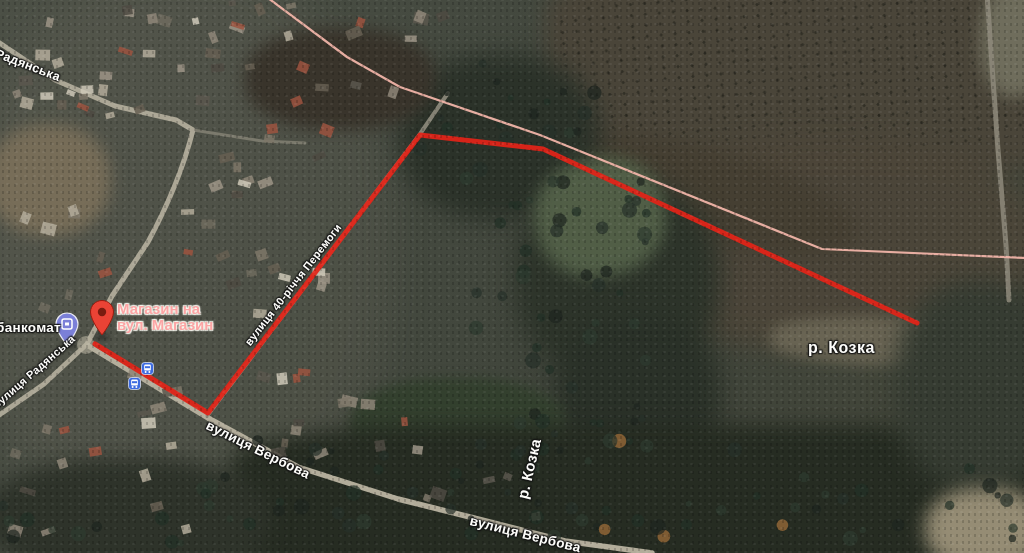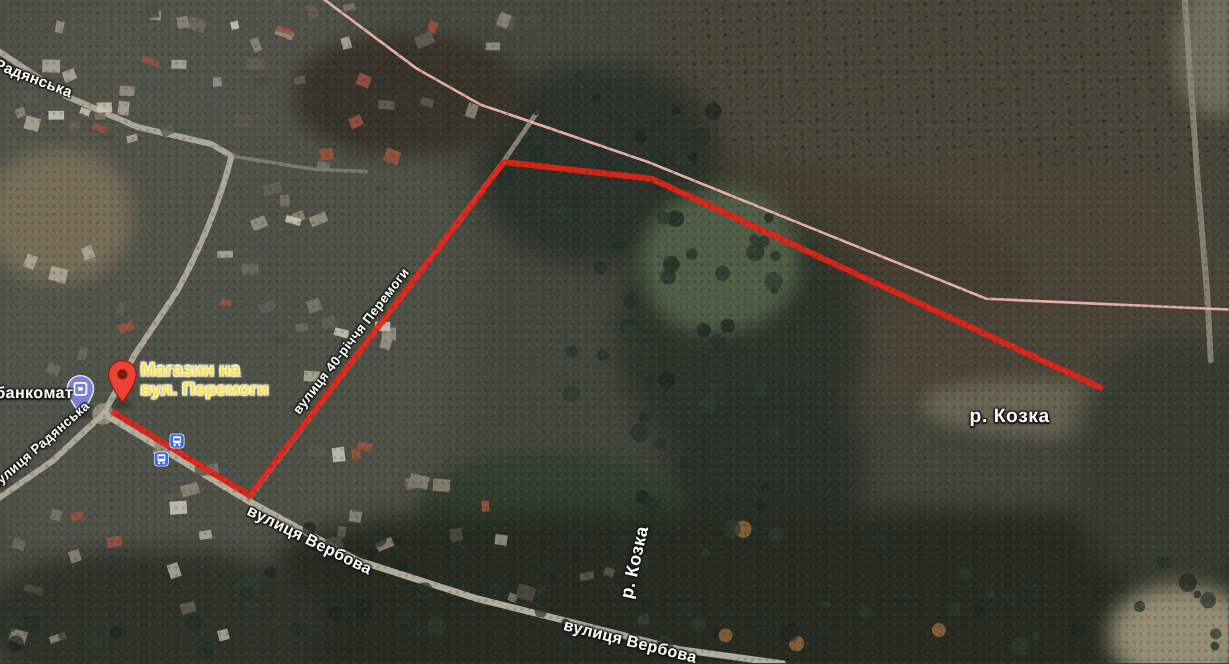--- a/index.html
+++ b/index.html
@@ -9,21 +9,21 @@
   .patch{position:absolute;border-radius:45%;}
   .grain1{background-image:radial-gradient(rgba(0,0,0,.20) 1px,transparent 1.5px);
           background-size:6px 7px;opacity:.8;}
   .grain2{background-image:radial-gradient(rgba(255,255,255,.06) 1px,transparent 1.5px);
           background-size:9px 8px;background-position:3px 4px;}
   .orchard{background-image:radial-gradient(rgba(18,20,14,.55) 1.3px,transparent 1.8px);
            background-size:14px 11px;}
   .maplabel{position:absolute;color:#fdfdfa;font-weight:600;letter-spacing:.3px;white-space:nowrap;
     text-shadow:-1px -1px 1px rgba(20,20,20,.8),1px -1px 1px rgba(20,20,20,.8),
                 -1px 1px 1px rgba(20,20,20,.8),1px 1px 1px rgba(20,20,20,.8),0 0 3px rgba(0,0,0,.85);}
-  .poilabel{position:absolute;color:#fde047;font-weight:600;font-size:15px;line-height:16px;
+  .poilabel{position:absolute;color:#fca5a5;font-weight:600;font-size:15px;line-height:16px;
     text-shadow:-1px -1px 1px rgba(250,248,240,.9),1px -1px 1px rgba(250,248,240,.9),
                 -1px 1px 1px rgba(250,248,240,.9),1px 1px 1px rgba(250,248,240,.9),0 0 3px rgba(255,255,255,.8);}
   .icon{position:absolute;}
   .pinshadow{position:absolute;width:16px;height:6px;border-radius:50%;
              background:rgba(0,0,0,.35);filter:blur(2px);}
 </style>
 </head>
 <body>
 
 <div class="stage">
@@ -378,21 +378,21 @@
   </div>
 
   <div class="maplabel" style="left:-4px;top:46px;font-size:12.5px;transform:rotate(21deg);transform-origin:left center;">Радянська</div>
 
   <div class="maplabel" style="left:-4px;top:320px;font-size:13.5px;">банкомат</div>
 
   <div class="maplabel" style="left:-6px;top:400px;font-size:11px;transform:rotate(-41deg);transform-origin:left center;">вулиця Радянська</div>
 
   <div class="poilabel" style="left:117px;top:301px;">
     <div>Магазин на</div>
-    <div>вул. Перемоги</div>
+    <div>вул. Магазин</div>
   </div>
 
   <div class="maplabel" style="left:247px;top:338px;font-size:11px;transform:rotate(-52.3deg);transform-origin:left center;">вулиця 40-річчя Перемоги</div>
 
   <div class="maplabel" style="left:207px;top:417px;font-size:13.5px;transform:rotate(26.3deg);transform-origin:left center;">вулиця Вербова</div>
 
   <div class="maplabel" style="left:522px;top:490px;font-size:15px;transform:rotate(-77deg);transform-origin:left center;">р. Козка</div>
 
   <div class="maplabel" style="left:808px;top:339px;font-size:16px;letter-spacing:.5px;">р. Козка</div>
 

